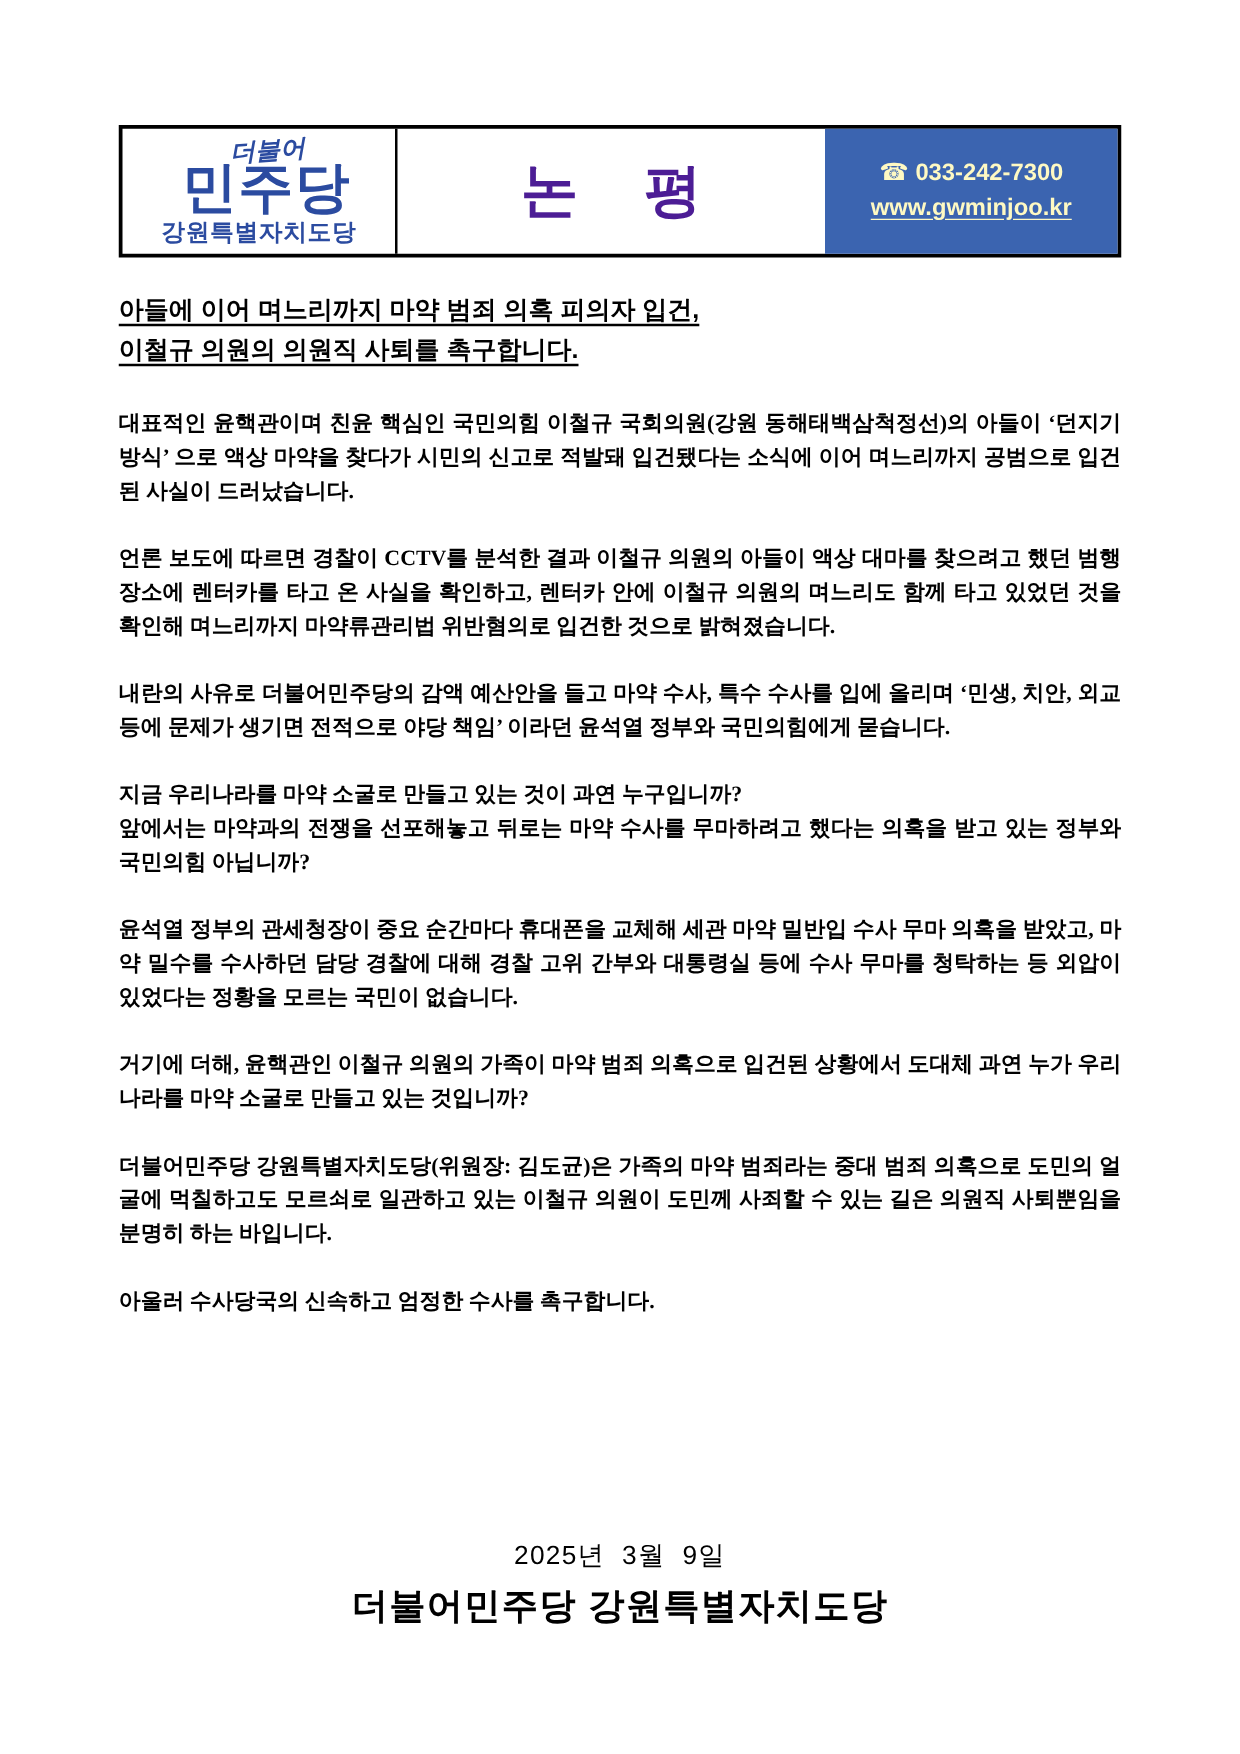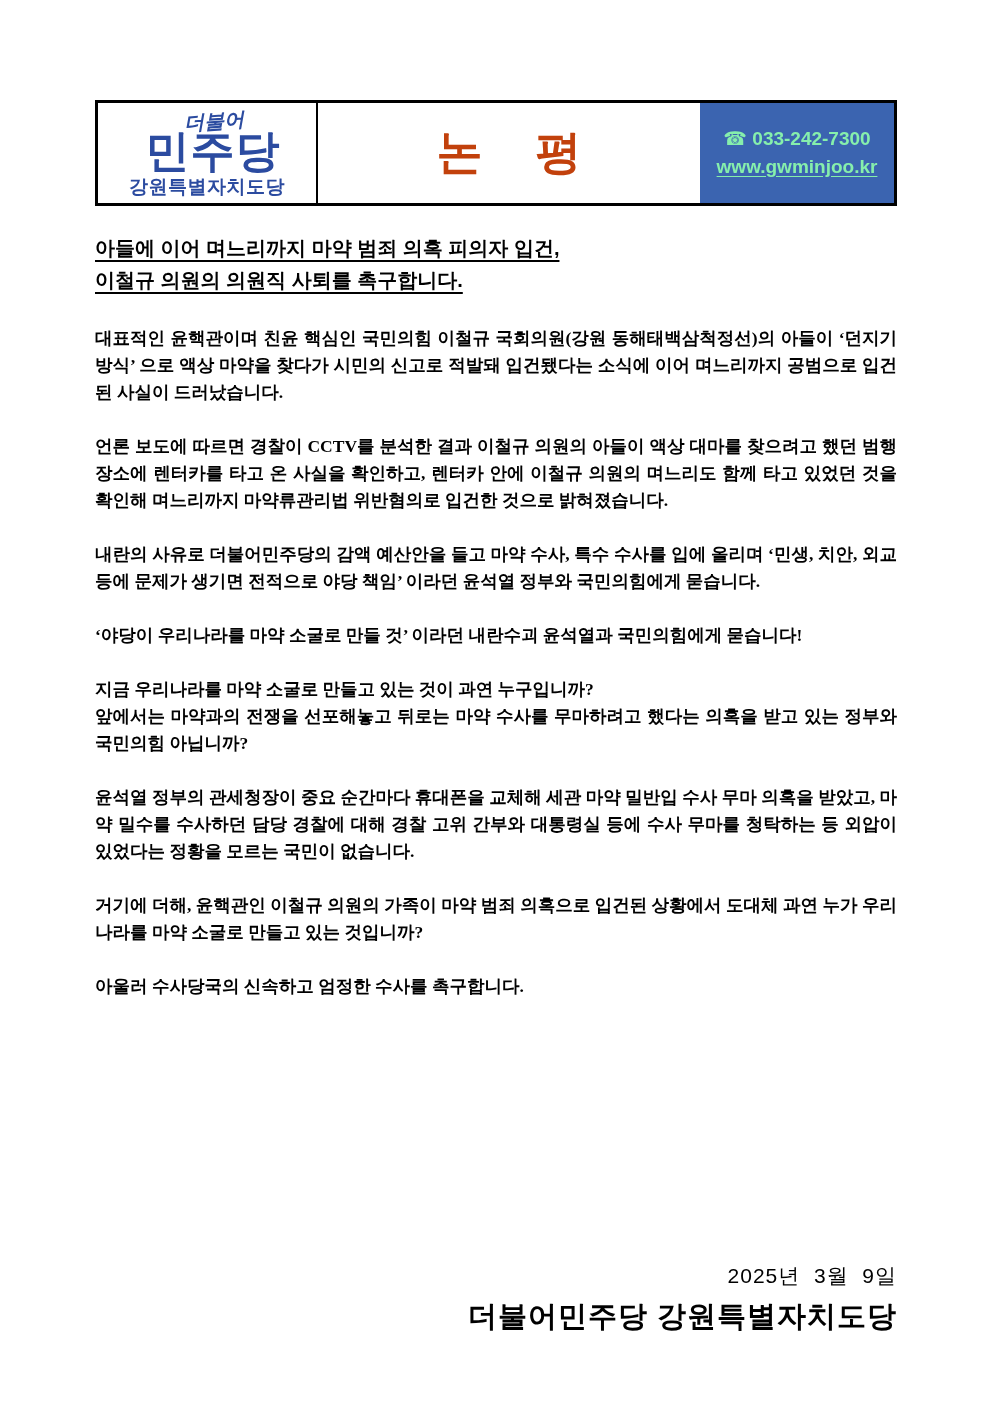--- a/index.html
+++ b/index.html
@@ -64,30 +64,30 @@
   .lh-center {
     flex: 1;
     display: flex;
     align-items: center;
     justify-content: center;
   }
   .doc-type {
     font-family: "Liberation Sans", "DejaVu Sans", sans-serif;
     font-weight: 900;
     font-size: 46px;
-    color: #c2410c;
+    color: #4c1d95;
     letter-spacing: 20px;
     margin-right: -20px;
     white-space: pre;
     text-align: right;
   }
   .lh-contact {
-    width: 194px;
+    width: 234px;
     background: #3b64b0;
-    color: #86efac;
+    color: #fef9c3;
     display: flex;
     flex-direction: column;
     align-items: center;
     justify-content: center;
     font-family: "Liberation Sans", "DejaVu Sans", sans-serif;
     font-weight: bold;
     font-size: 19px;
     line-height: 1.5;
   }
   .contact-phone { white-space: nowrap; }
@@ -130,23 +130,22 @@
     margin: 0 0 27px 0;
     white-space: pre-line;
   }
 
   
   .footer {
     position: absolute;
     left: 95px;
     top: 1230px;
     width: 802px;
-    text-align: right;
-    font-family: "Liberation Sans", "DejaVu Sans", sans-serif;
-    margin-top: 32px;
+    text-align: center;
+    font-family: "Liberation Sans", "DejaVu Sans", sans-serif;
   }
   .footer-date {
     font-size: 21px;
     letter-spacing: 1px;
     white-space: pre-wrap;
   }
   .footer-org {
     font-size: 29px;
     font-weight: 900;
     margin-top: 7px;
@@ -178,25 +177,25 @@
 
   <div class="title-block">
     <div><span class="u">아들에 이어 며느리까지 마약 범죄 의혹 피의자 입건,</span></div>
     <div><span class="u">이철규 의원의 의원직 사퇴를 촉구합니다.</span></div>
   </div>
 
   <div class="body-text">
     <p>대표적인 윤핵관이며 친윤 핵심인 국민의힘 이철규 국회의원(강원 동해태백삼척정선)의 아들이 ‘던지기 방식’ 으로 액상 마약을 찾다가 시민의 신고로 적발돼 입건됐다는 소식에 이어 며느리까지 공범으로 입건된 사실이 드러났습니다.</p>
     <p>언론 보도에 따르면 경찰이 CCTV를 분석한 결과 이철규 의원의 아들이 액상 대마를 찾으려고 했던 범행 장소에 렌터카를 타고 온 사실을 확인하고, 렌터카 안에 이철규 의원의 며느리도 함께 타고 있었던 것을 확인해 며느리까지 마약류관리법 위반혐의로 입건한 것으로 밝혀졌습니다.</p>
     <p>내란의 사유로 더불어민주당의 감액 예산안을 들고 마약 수사, 특수 수사를 입에 올리며 ‘민생, 치안, 외교 등에 문제가 생기면 전적으로 야당 책임’ 이라던 윤석열 정부와 국민의힘에게 묻습니다.</p>
-    <p>‘야당이 우리나라를 마약 소굴로 만들 것’ 이라던 내란수괴 윤석열과 국민의힘에게 묻습니다!</p>
     <p>지금 우리나라를 마약 소굴로 만들고 있는 것이 과연 누구입니까?
 앞에서는 마약과의 전쟁을 선포해놓고 뒤로는 마약 수사를 무마하려고 했다는 의혹을 받고 있는 정부와 국민의힘 아닙니까?</p>
     <p>윤석열 정부의 관세청장이 중요 순간마다 휴대폰을 교체해 세관 마약 밀반입 수사 무마 의혹을 받았고, 마약 밀수를 수사하던 담당 경찰에 대해 경찰 고위 간부와 대통령실 등에 수사 무마를 청탁하는 등 외압이 있었다는 정황을 모르는 국민이 없습니다.</p>
     <p>거기에 더해, 윤핵관인 이철규 의원의 가족이 마약 범죄 의혹으로 입건된 상황에서 도대체 과연 누가 우리나라를 마약 소굴로 만들고 있는 것입니까?</p>
+    <p>더불어민주당 강원특별자치도당(위원장: 김도균)은 가족의 마약 범죄라는 중대 범죄 의혹으로 도민의 얼굴에 먹칠하고도 모르쇠로 일관하고 있는 이철규 의원이 도민께 사죄할 수 있는 길은 의원직 사퇴뿐임을 분명히 하는 바입니다.</p>
     <p>아울러 수사당국의 신속하고 엄정한 수사를 촉구합니다.</p>
   </div>
 
   <div class="footer">
     <div class="footer-date">2025년  3월  9일</div>
     <div class="footer-org">더불어민주당 강원특별자치도당</div>
   </div>
 
 </div>
 

